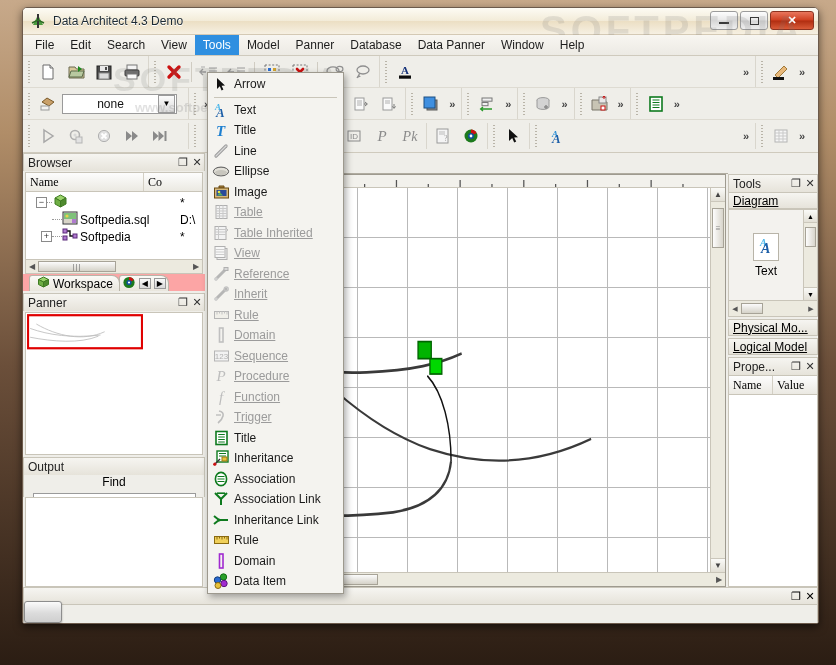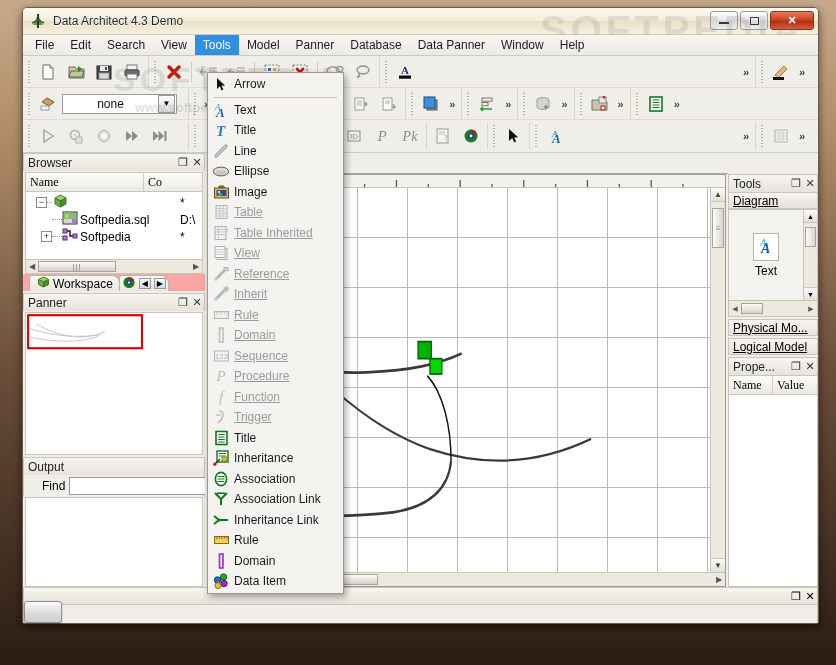--- a/index.html
+++ b/index.html
@@ -747,21 +747,21 @@
               </g>
               <rect x="2" y="2" width="110" height="30" fill="none" stroke="#e00000" stroke-width="2"></rect>
             </svg>
           </div>
         </div>
 
         <div class="panel" style="flex:1; margin-top:2px; min-height:0;">
           <div class="panelhdr">
             <span class="t">Output</span>
           </div>
-          <div style="display:flex;align-items:center;gap:4px;border-left:1px solid #c9c5b9;border-right:1px solid #c9c5b9;background:#efeee9;height:22px;padding:0 18px;">
+          <div style="display:flex;align-items:center;gap:4px;border-left:1px solid #c9c5b9;border-right:1px solid #c9c5b9;background:#efeee9;height:22px;padding:0 0;flex-direction:column;">
             <span>Find</span>
             <input style="flex: 1 1 0%; height: 18px; border: 1px solid rgb(154, 154, 154); background: rgb(255, 255, 255); font-size: 12px; padding: 0px 3px; font-family: &quot;Liberation Sans&quot;, sans-serif;" value="">
           </div>
           <div class="panelbody" style="flex:1;margin:0 2px;min-height:0;"></div>
         </div>
       </div>
 
       <div id="center">
         <div id="doctabs">
           <div class="doctab">

